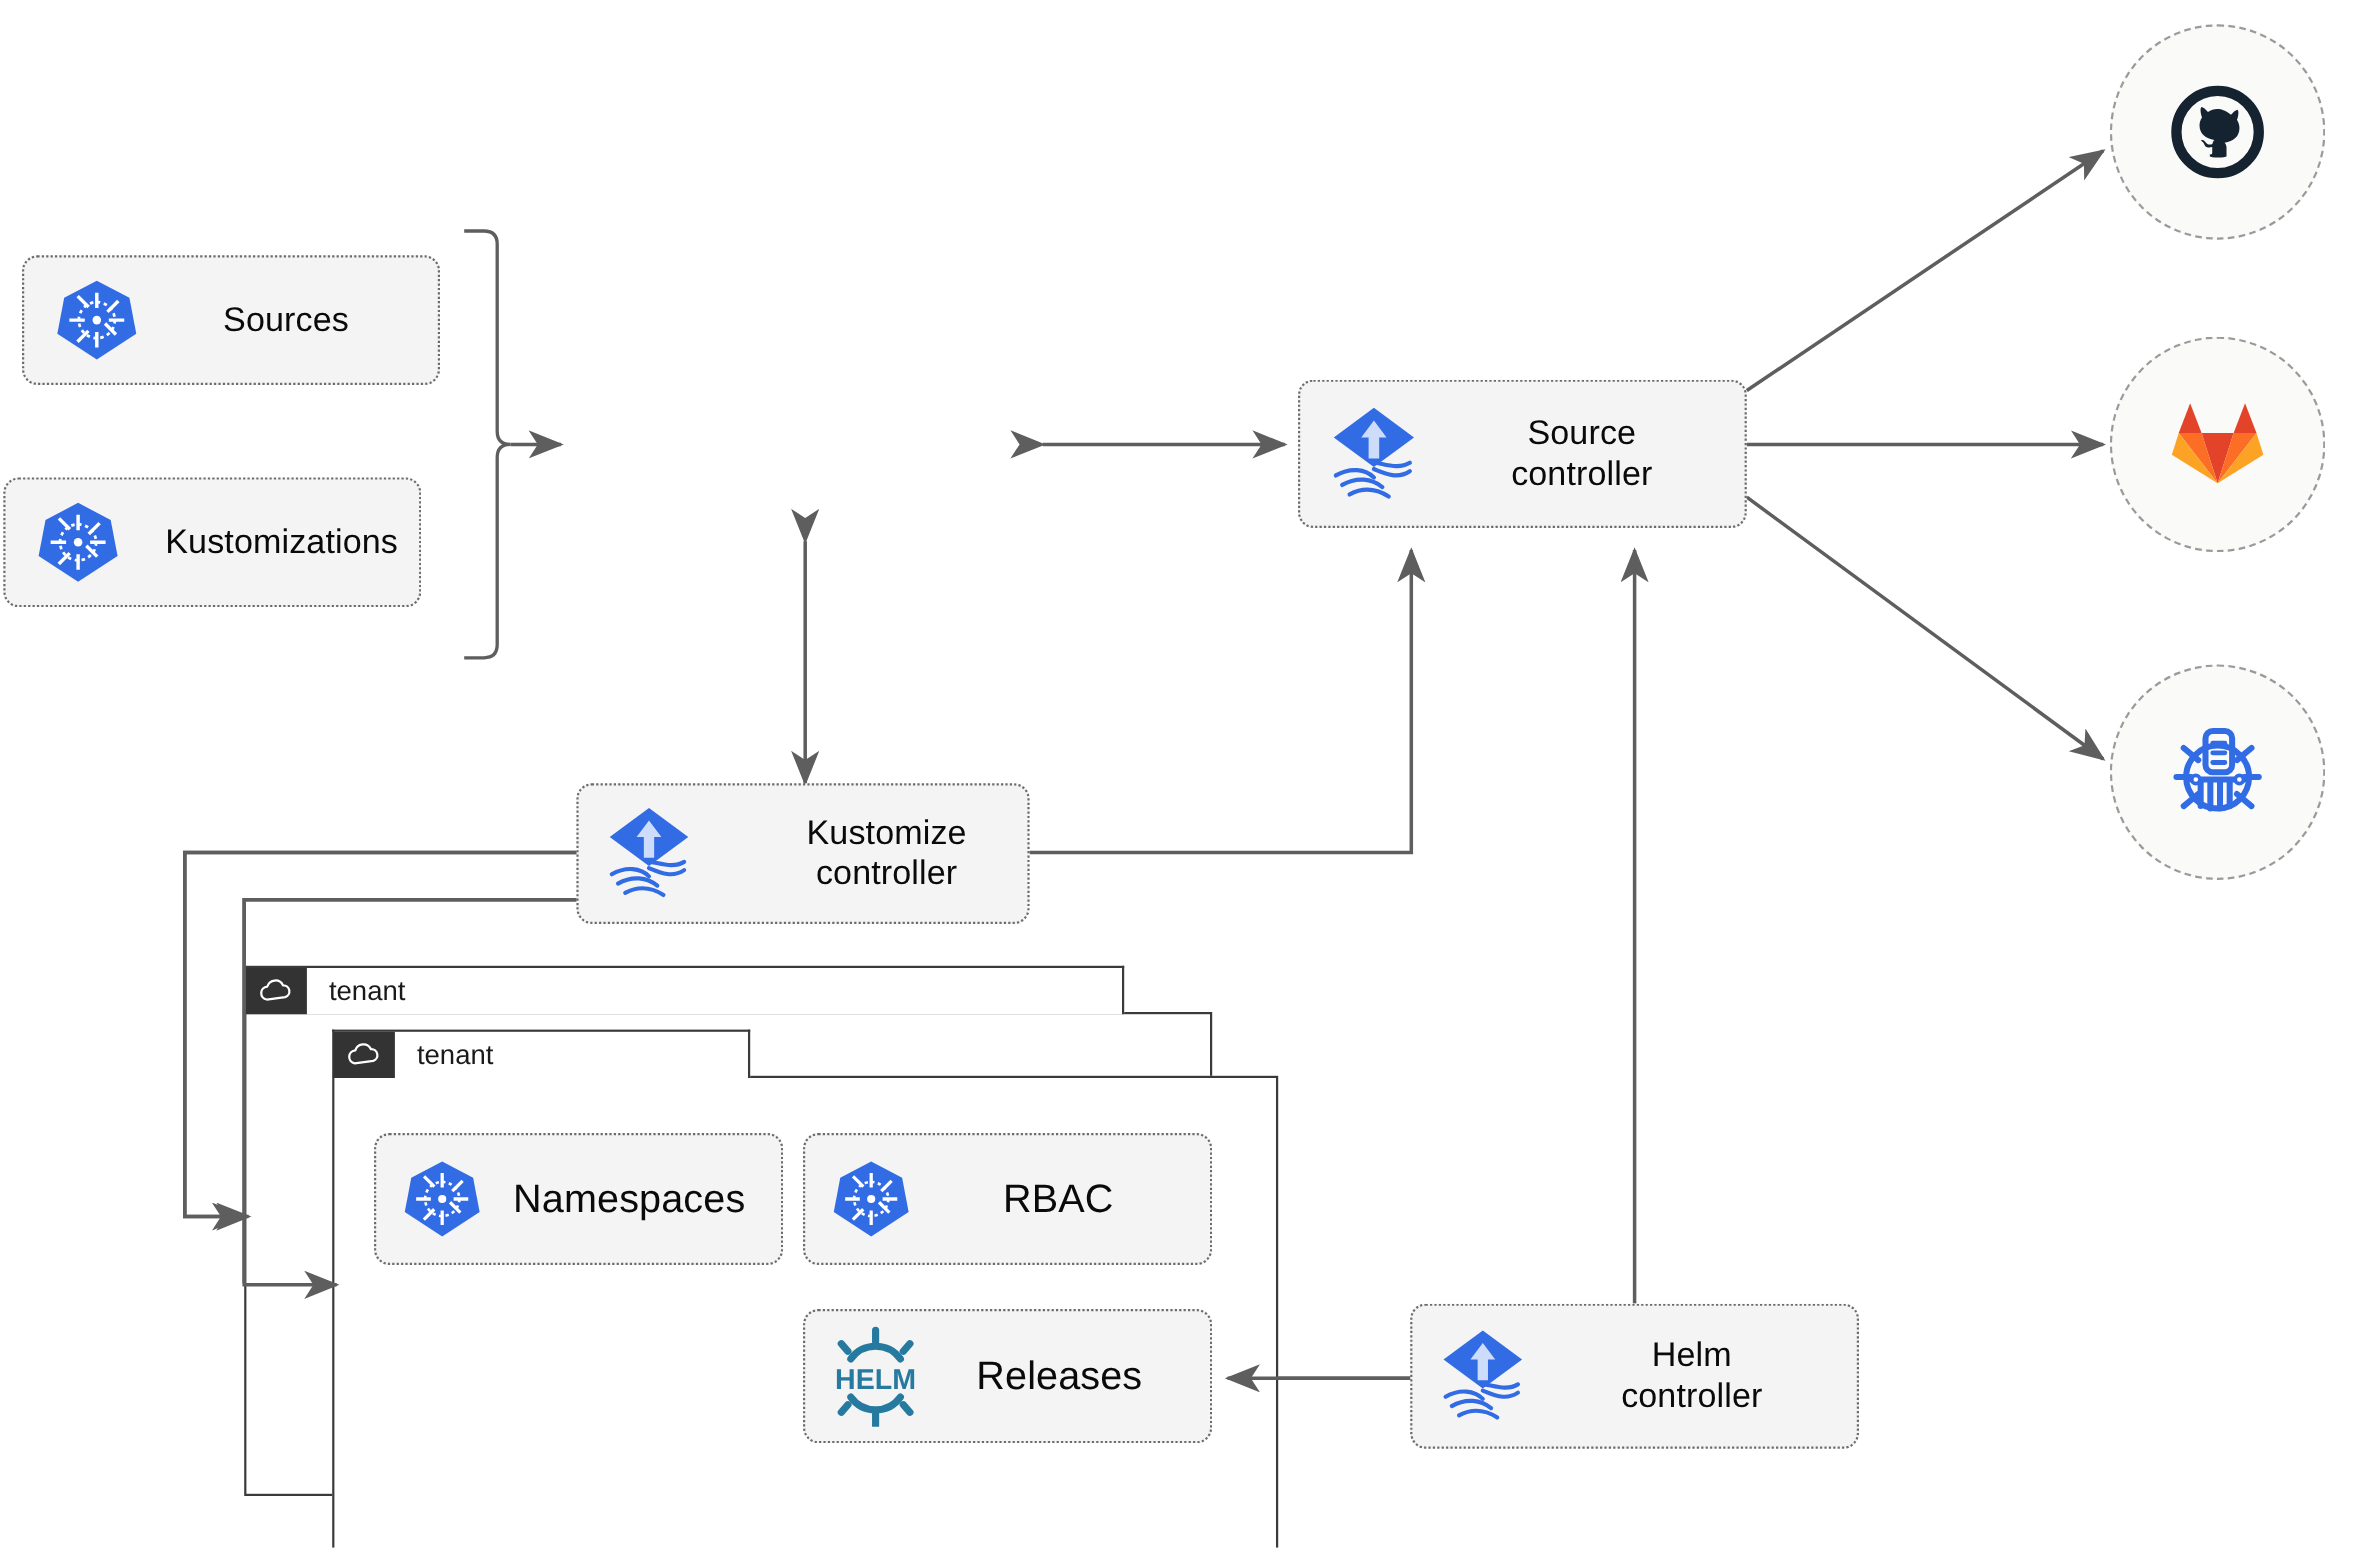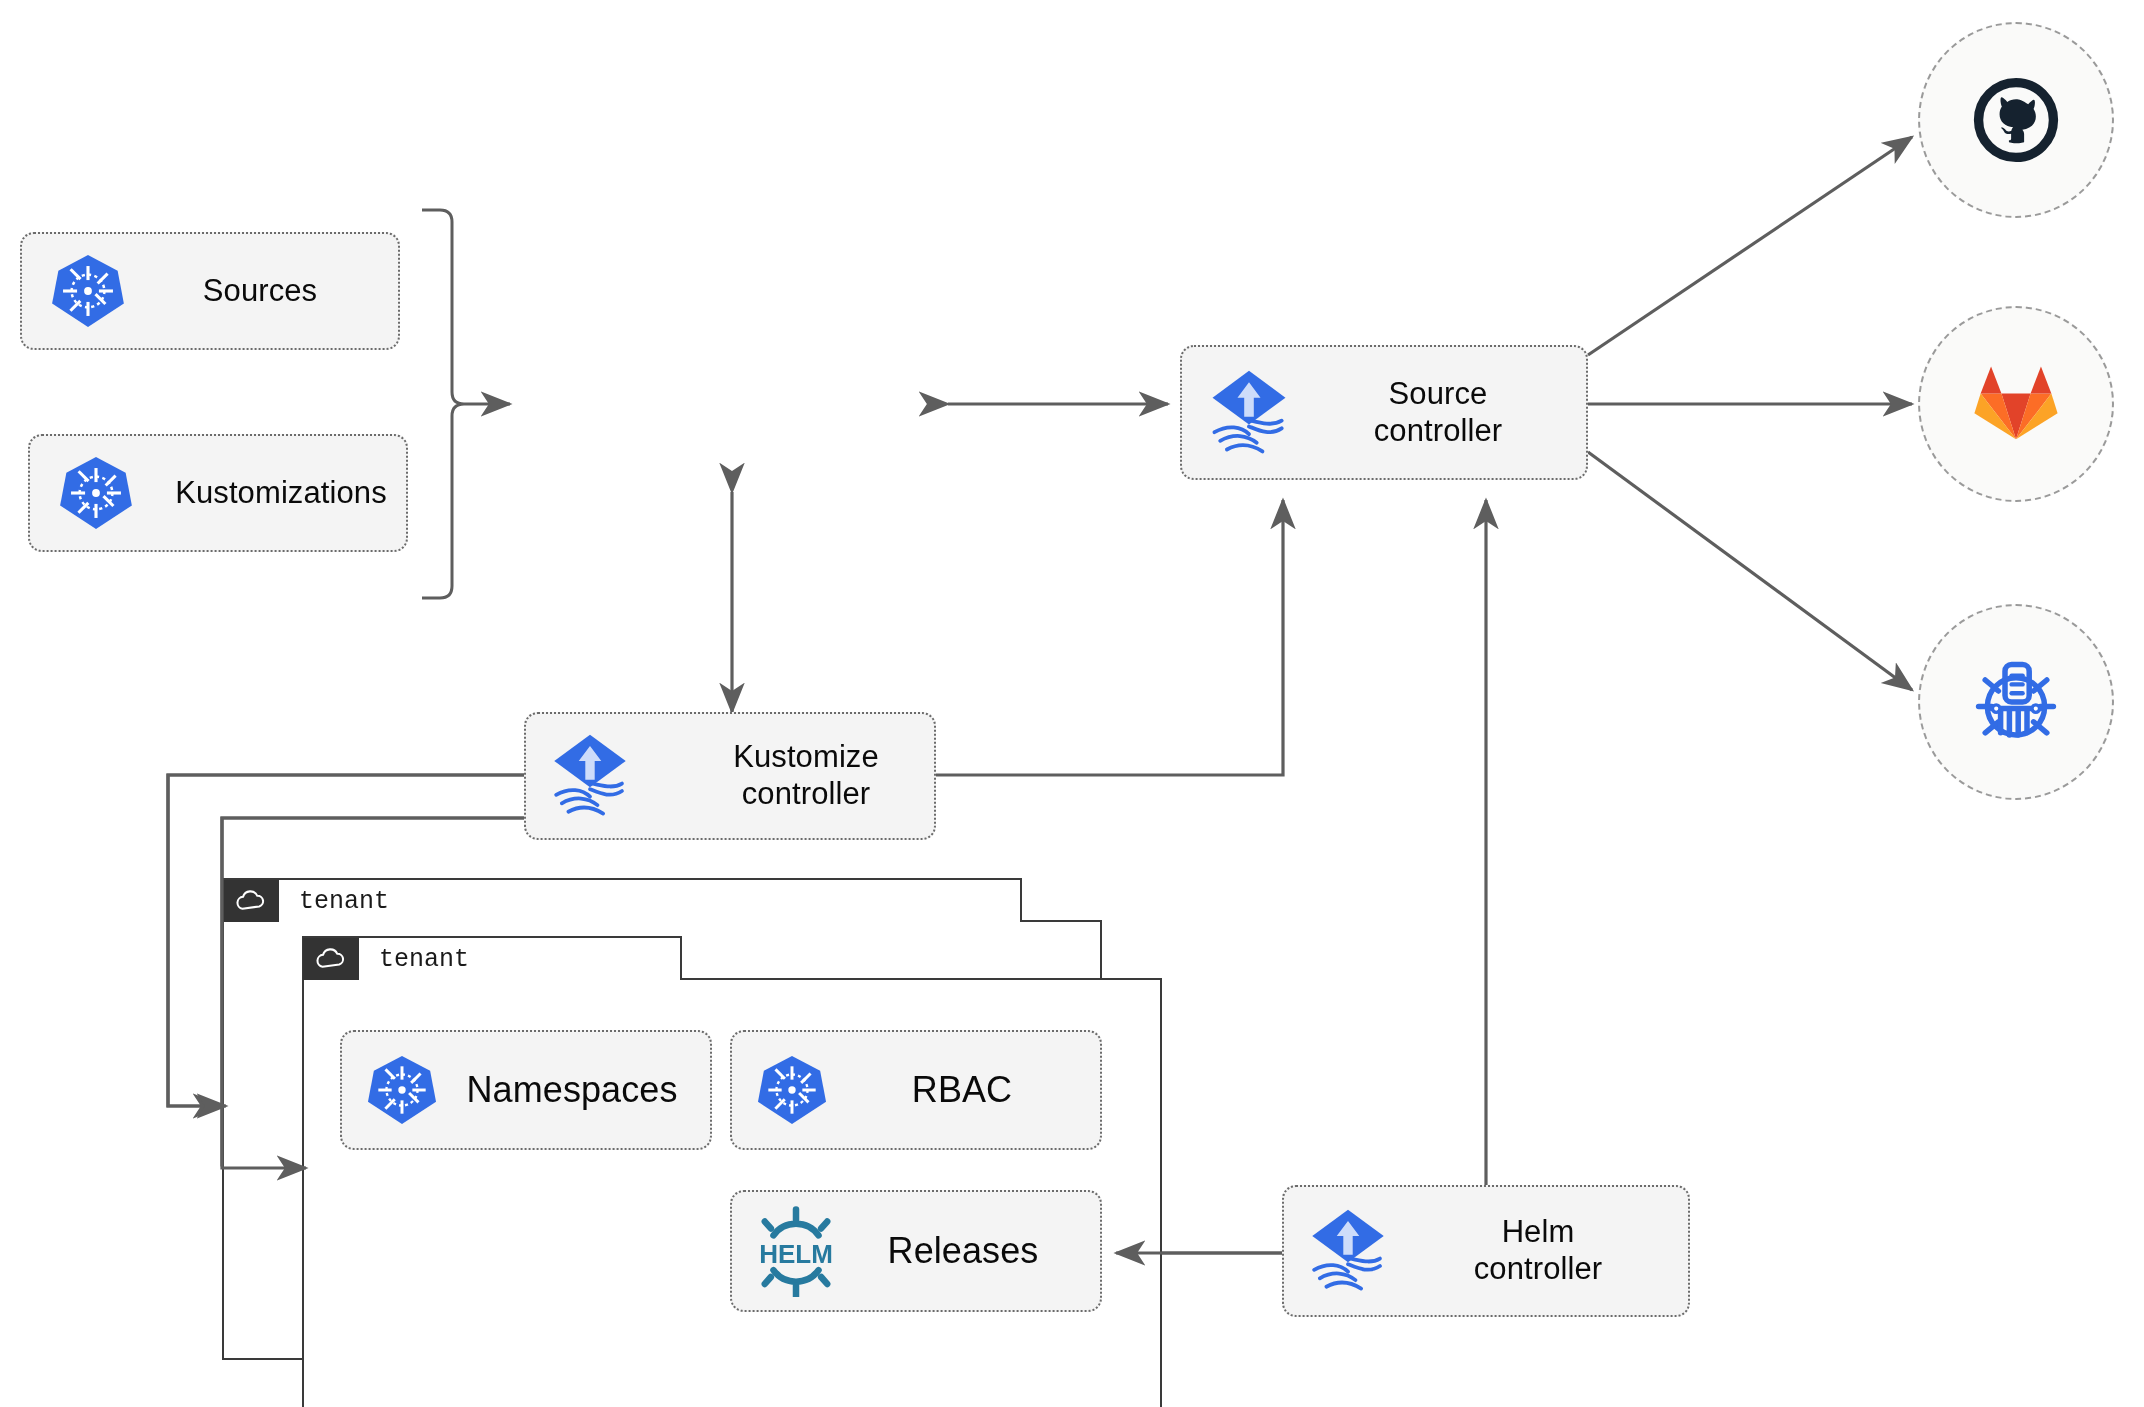--- a/index.html
+++ b/index.html
@@ -74,21 +74,20 @@
     top: -44px;
     left: -2px;
     height: 44px;
     display: flex;
     align-items: center;
     background: #ffffff;
     border: 2px solid #3a3a3a;
     border-bottom: none;
     box-sizing: border-box;
     padding-right: 26px;
-    font-family: Liberation Mono, monospace;
   }
   .tenant-tab .tabico {
     width: 56px;
     height: 42px;
     background: #333333;
     display: flex;
     align-items: center;
     justify-content: center;
     flex: 0 0 auto;
     margin: -1px 0 -1px -1px;
@@ -170,21 +169,21 @@
           <path d="M38.8,61.2 l2.8,2.8 l-12.7,12.7 l-2.8,-2.8 z"></path>
           <path d="M50,26 a24,24 0 1,0 0.1,0 z M50,32 a18,18 0 1,1 -0.1,0 z" opacity="0"></path>
           <circle cx="50" cy="50" r="22" fill="none" stroke="#ffffff" stroke-width="3.4" opacity="0"></circle>
         </g>
         <circle cx="50" cy="50" r="21" fill="none" stroke="#ffffff" stroke-width="3.2" stroke-dasharray="4 4.2"></circle>
       </svg>
     </span>
     <span class="lbl">Sources</span>
   </div>
 
-  <div class="node" style="left:28px; top:434px; width:380px; height:118px;gap:26px;">
+  <div class="node" style="left:3px; top:434px; width:380px; height:118px;gap:26px;">
     <span class="ico" style="width:96px;height:96px;margin-left:18px;">
       <svg width="78" height="78" viewBox="0 0 100 100" aria-hidden="true">
         <polygon points="50,4 88,24 96,66 50,96 4,66 12,24" fill="#326ce5"></polygon>
         <g fill="#ffffff">
           <circle cx="50" cy="50" r="5"></circle>
           <path d="M48,18 h4 v18 h-4 z"></path>
             <path d="M48,64 h4 v18 h-4 z"></path>
           <path d="M18,48 h18 v4 h-18 z"></path>
             <path d="M64,48 h18 v4 h-18 z"></path>
           <path d="M26.3,23.5 l2.8,-2.8 l12.7,12.7 l-2.8,2.8 z"></path>

